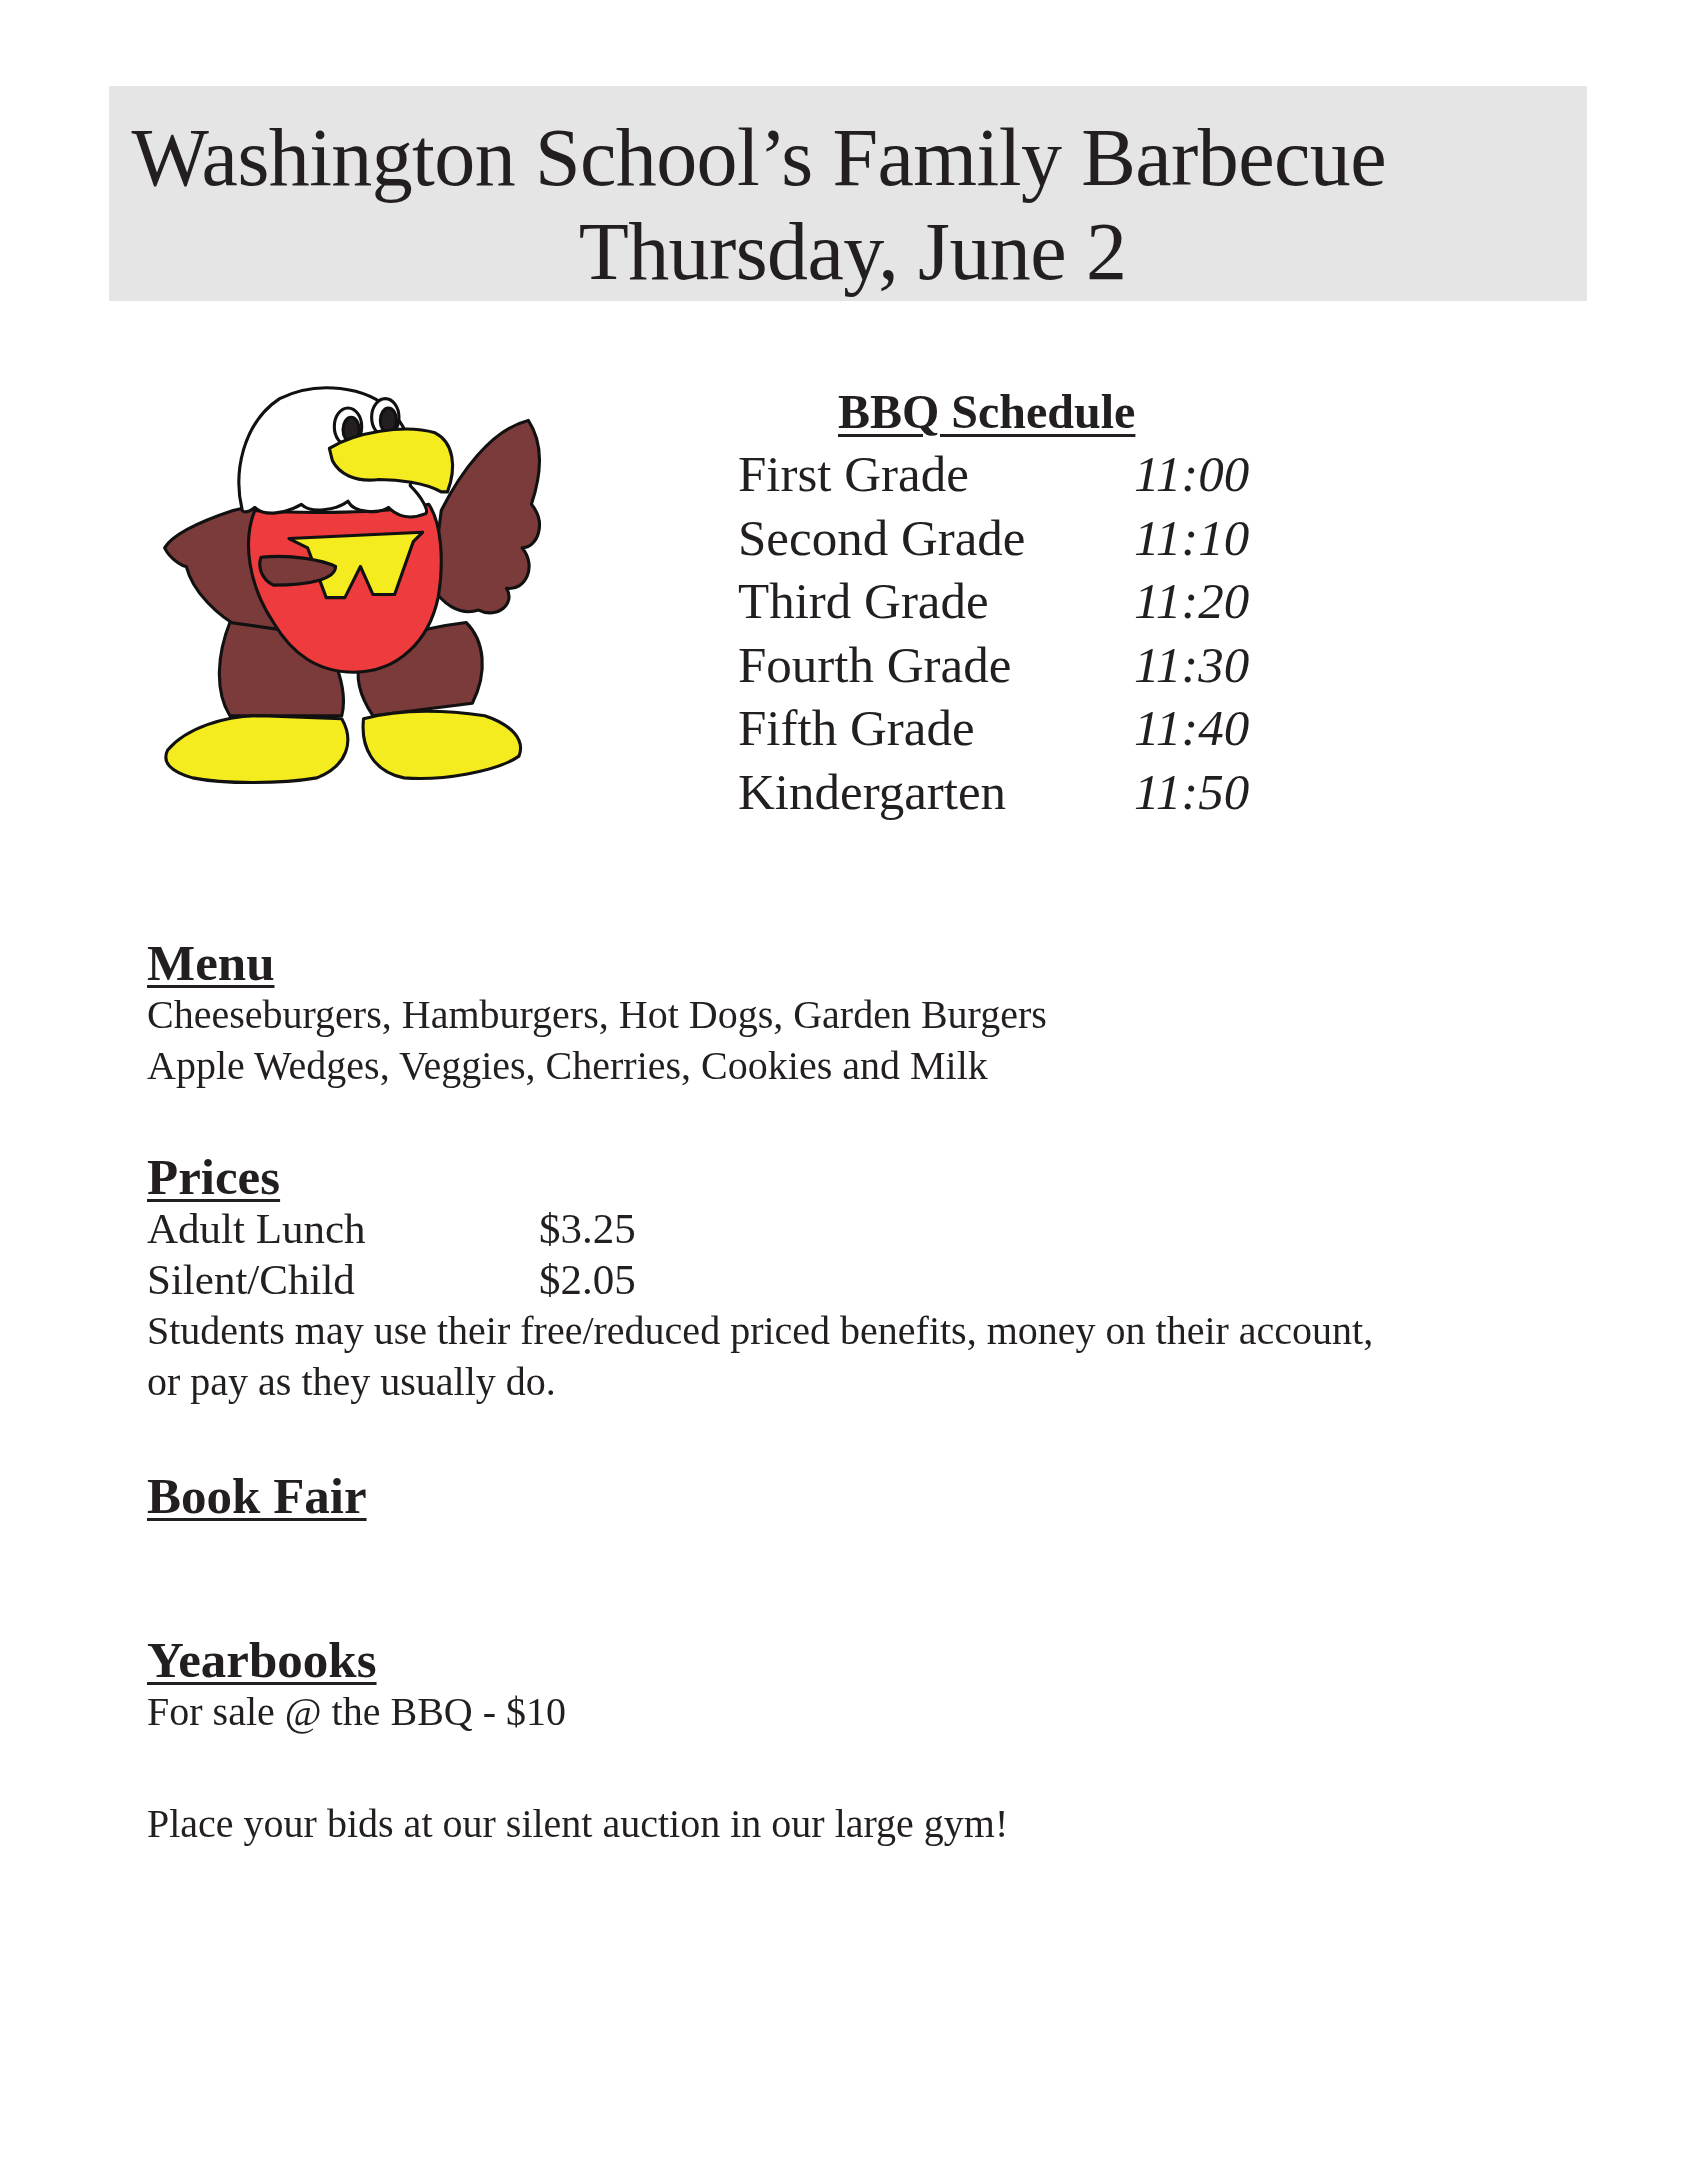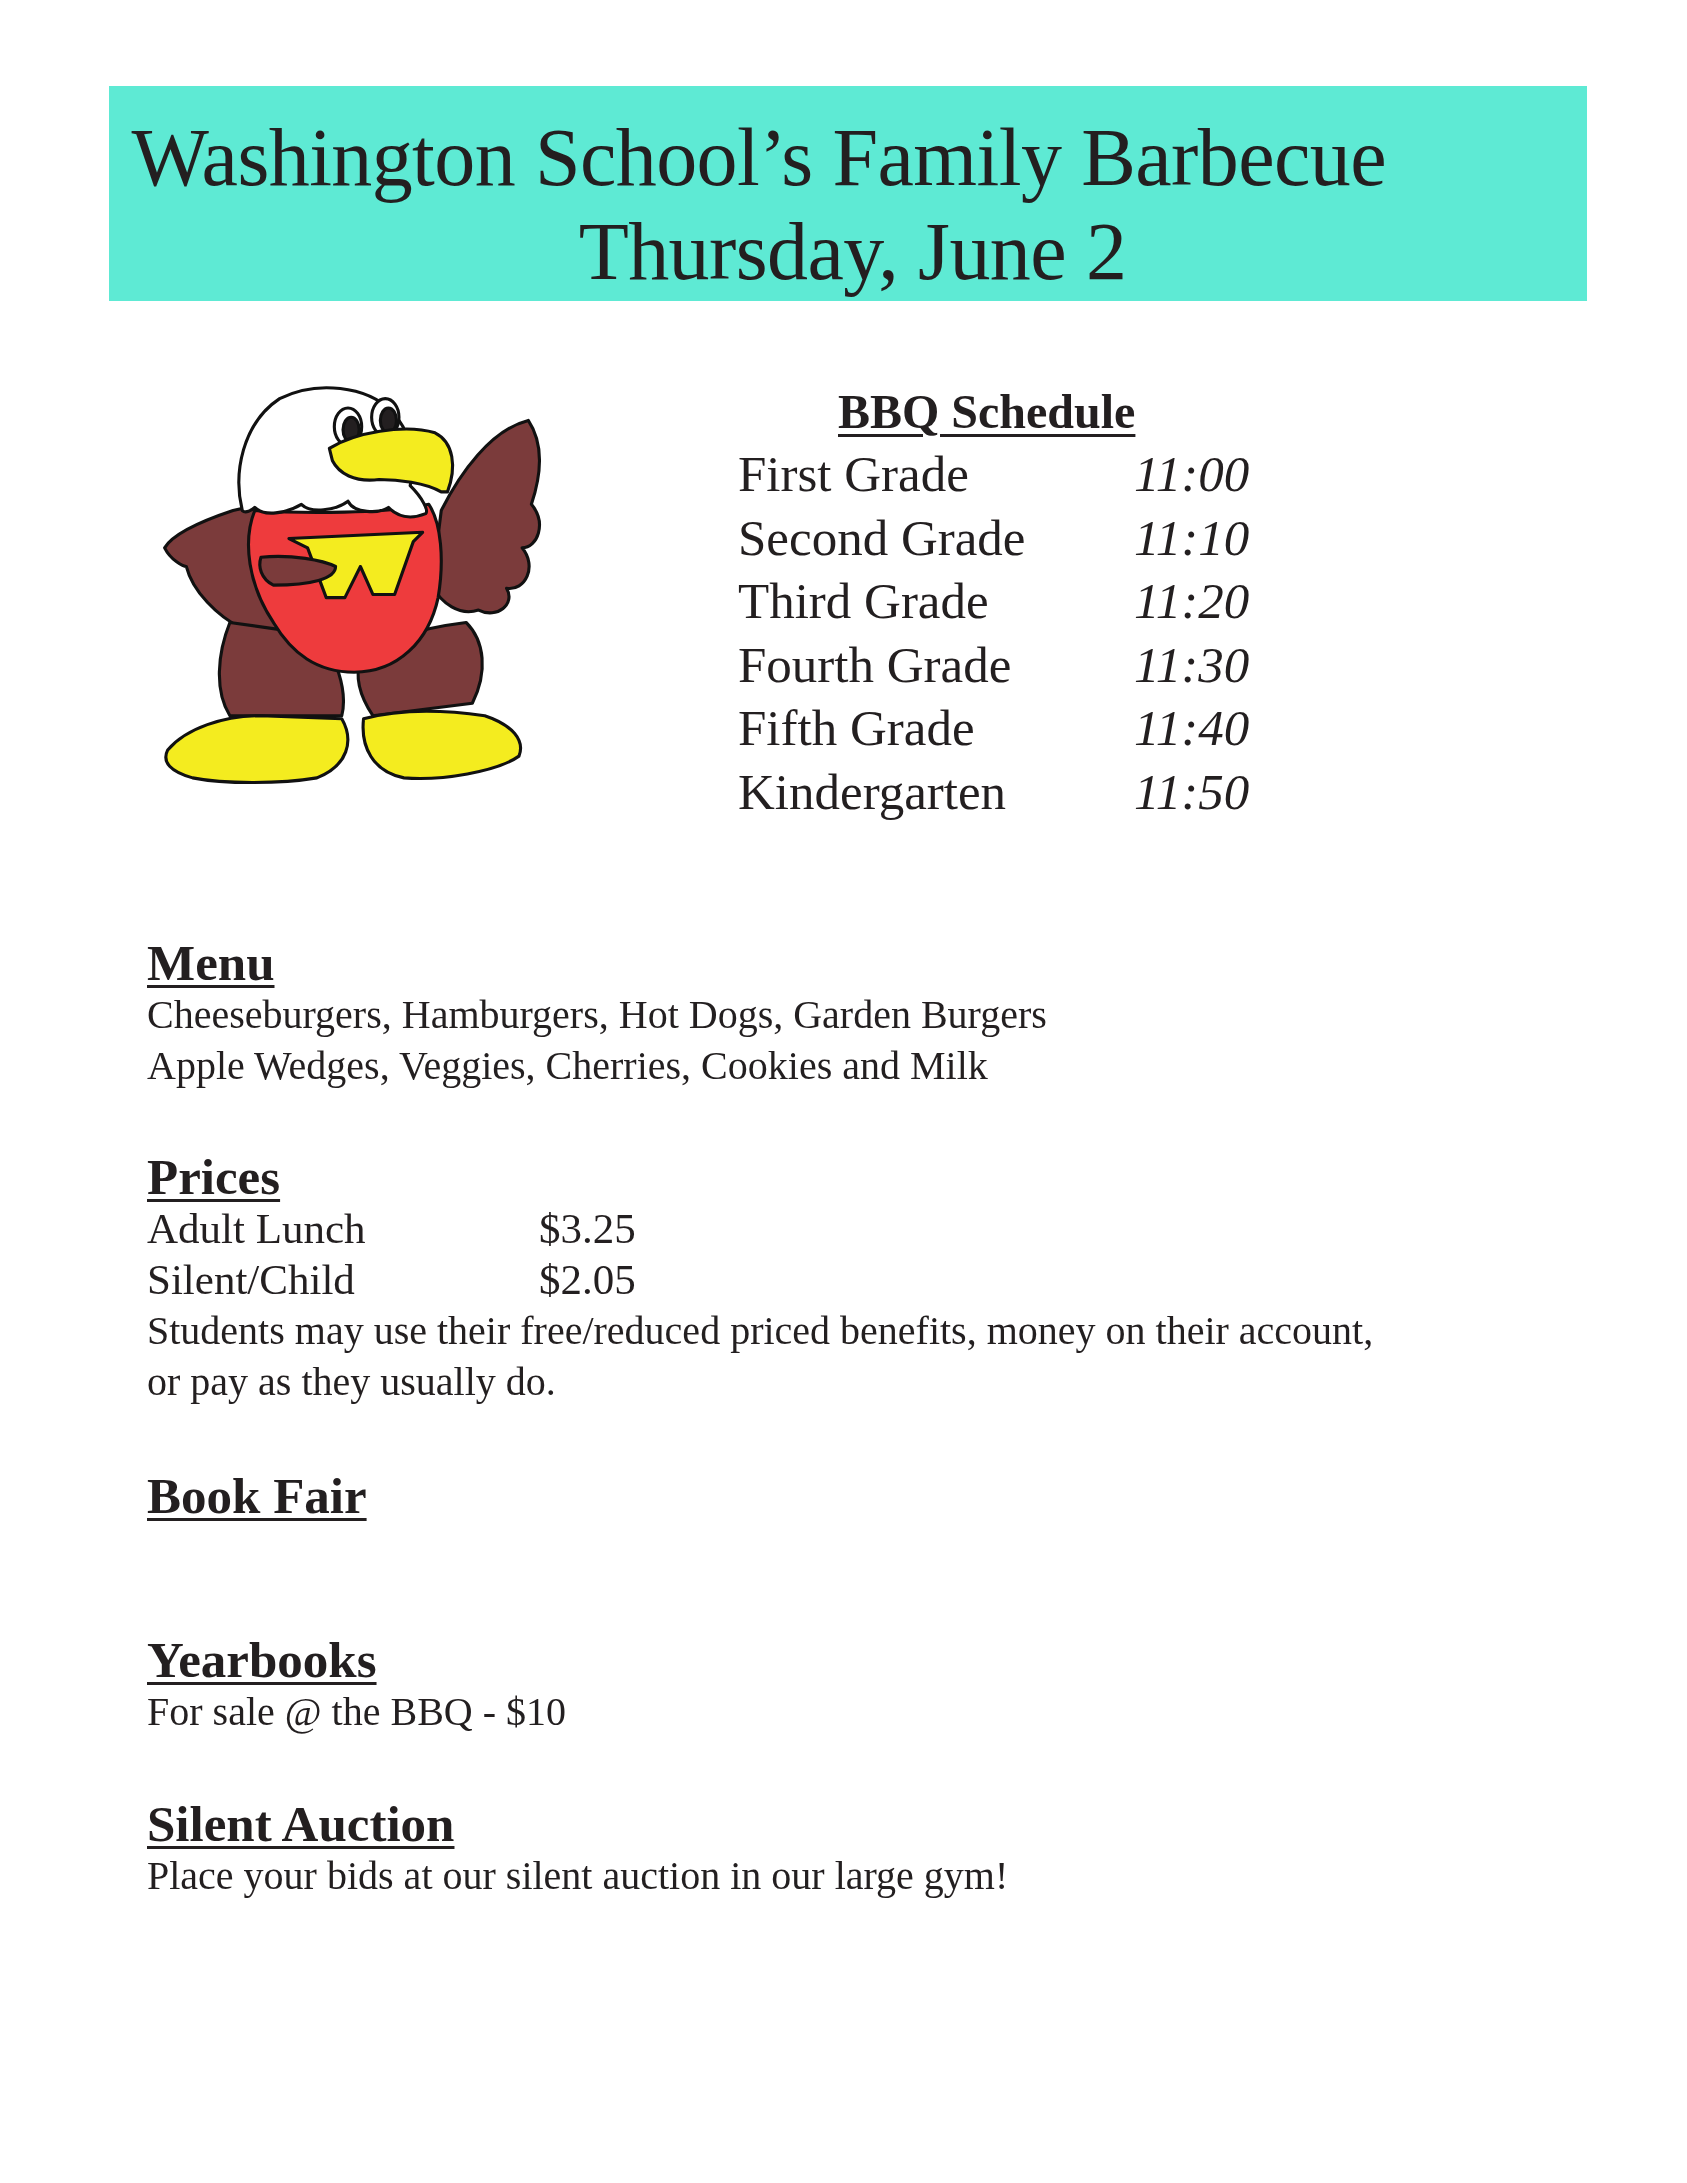--- a/index.html
+++ b/index.html
@@ -1,19 +1,19 @@
 <!DOCTYPE html>
 <html style="font-size:10px"><head>
 <meta charset="utf-8">
 <style>
   html, body { margin:0; padding:0; background:#ffffff; }
   body { width:1687px; height:2183px; position:relative; overflow:hidden;
          font-family:"Liberation Serif", "DejaVu Serif", serif; color:#231f20; }
   .banner { position:absolute; left:109px; top:86px; width:1478px; height:215px;
-            background:#5eead4; text-align:center; }
+            background:#e5e5e5; text-align:center; }
   .banner .t1 { position:absolute; left:22.4px; top:25px; font-size:82px; line-height:93px; white-space:nowrap; letter-spacing:-0.6px; }
   .banner .t2 { position:absolute; left:0; right:0; top:119px; font-size:82px; line-height:93px; white-space:nowrap; letter-spacing:-0.6px;padding-left:9px; }
   .mascot { position:absolute; left:149px; top:380px; width:398px; height:516px; }
   .schedule { position:absolute; left:738px; top:381px; }
   .schedule .head { position:absolute; left:100px; top:0; font-weight:bold; font-size:48px; line-height:62px;
                     text-decoration:underline; text-decoration-thickness:3.1px; text-underline-offset:6.2px; white-space:nowrap; }
   .schedule .row { position:absolute; left:0; font-size:51px; line-height:62px; white-space:nowrap; }
   .schedule .row .g { position:absolute; left:0; }
   .schedule .row .tm { position:absolute; left:396px;font-style:italic; }
   .sec { position:absolute; left:147px; }
@@ -112,16 +112,15 @@
 <div class="sec" style="top:1470px">
   <h2>Book Fair</h2>
 </div>
 
 <div class="sec" style="top:1634px">
   <h2>Yearbooks</h2>
   <p>For sale @ the BBQ - $10</p>
 </div>
 
 <div class="sec" style="top:1798px">
-  <h2>Silent Auction</h2>
   <p>Place your bids at our silent auction in our large gym!</p>
 </div>
 
 
 </body></html>

